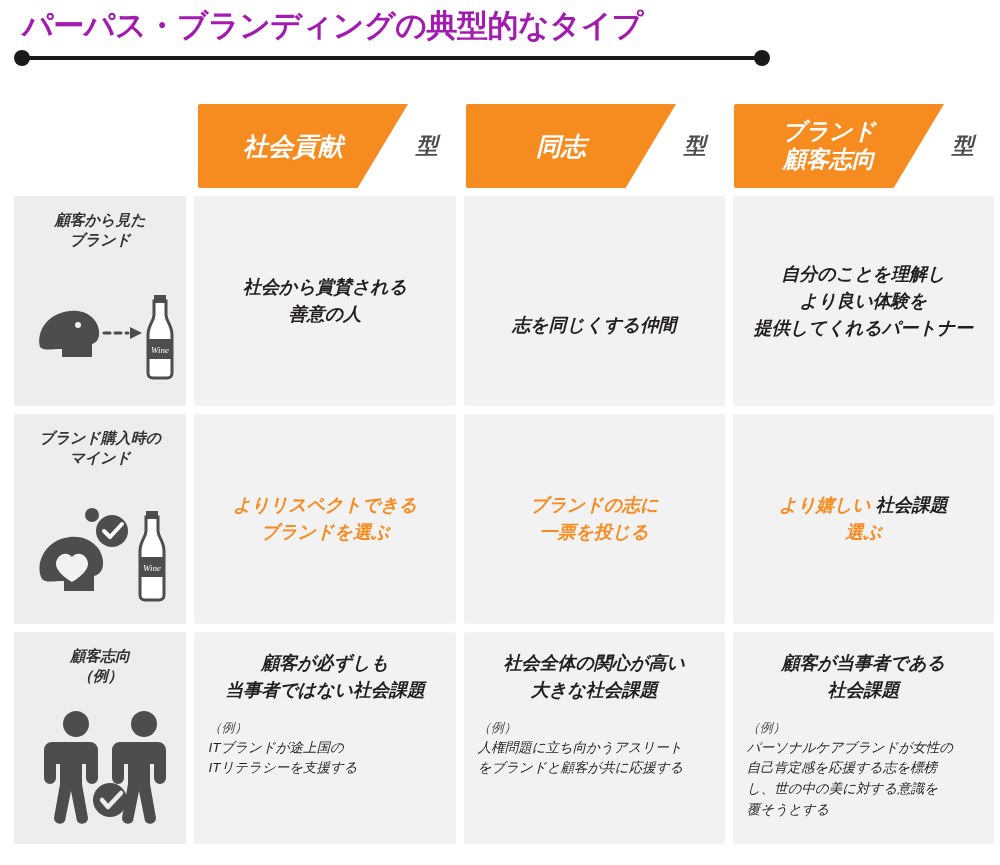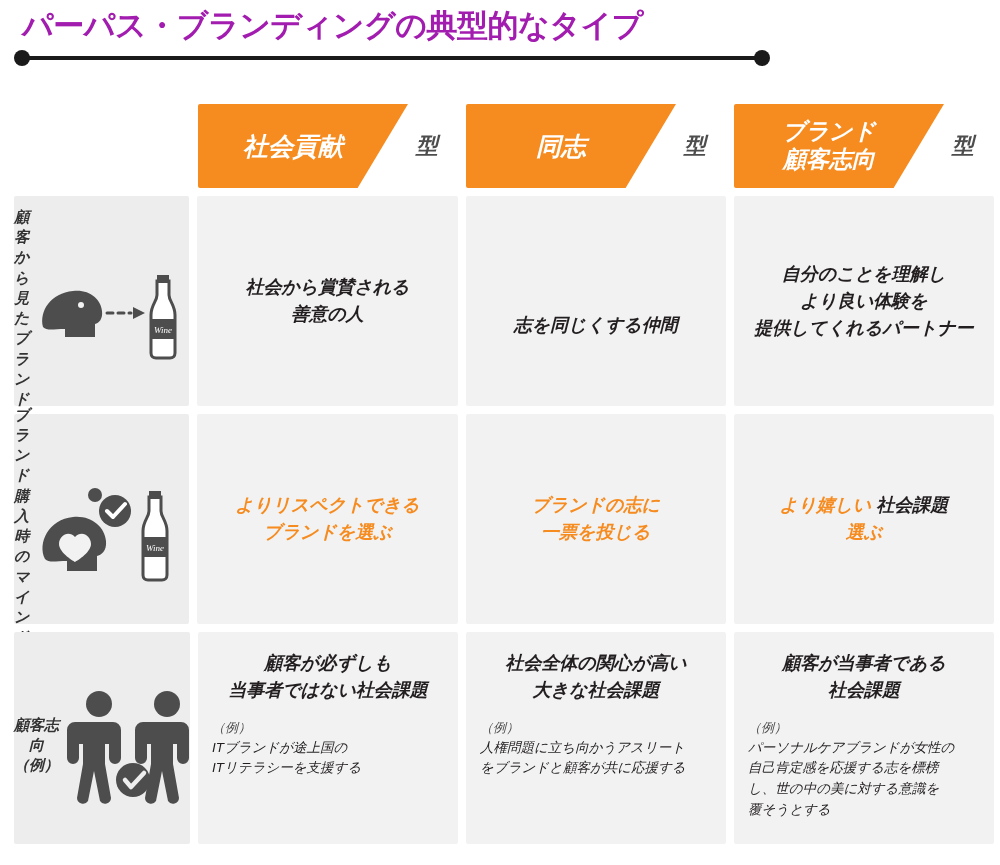--- a/index.html
+++ b/index.html
@@ -115,21 +115,21 @@
   .body-row {
     display: flex;
     gap: 8px;
     margin-top: 8px;
   }
   .row-head {
     width: 176px;
     background: #ededed;
     border-radius: 2px;
     display: flex;
-    flex-direction: row;
+    flex-direction: column;
     align-items: center;
     padding-top: 14px;
     box-sizing: border-box;
   }
   .row-head-label {
     font-size: 15px;
     font-weight: bold;
     color: #333333;
     text-align: center;
     line-height: 1.35;

